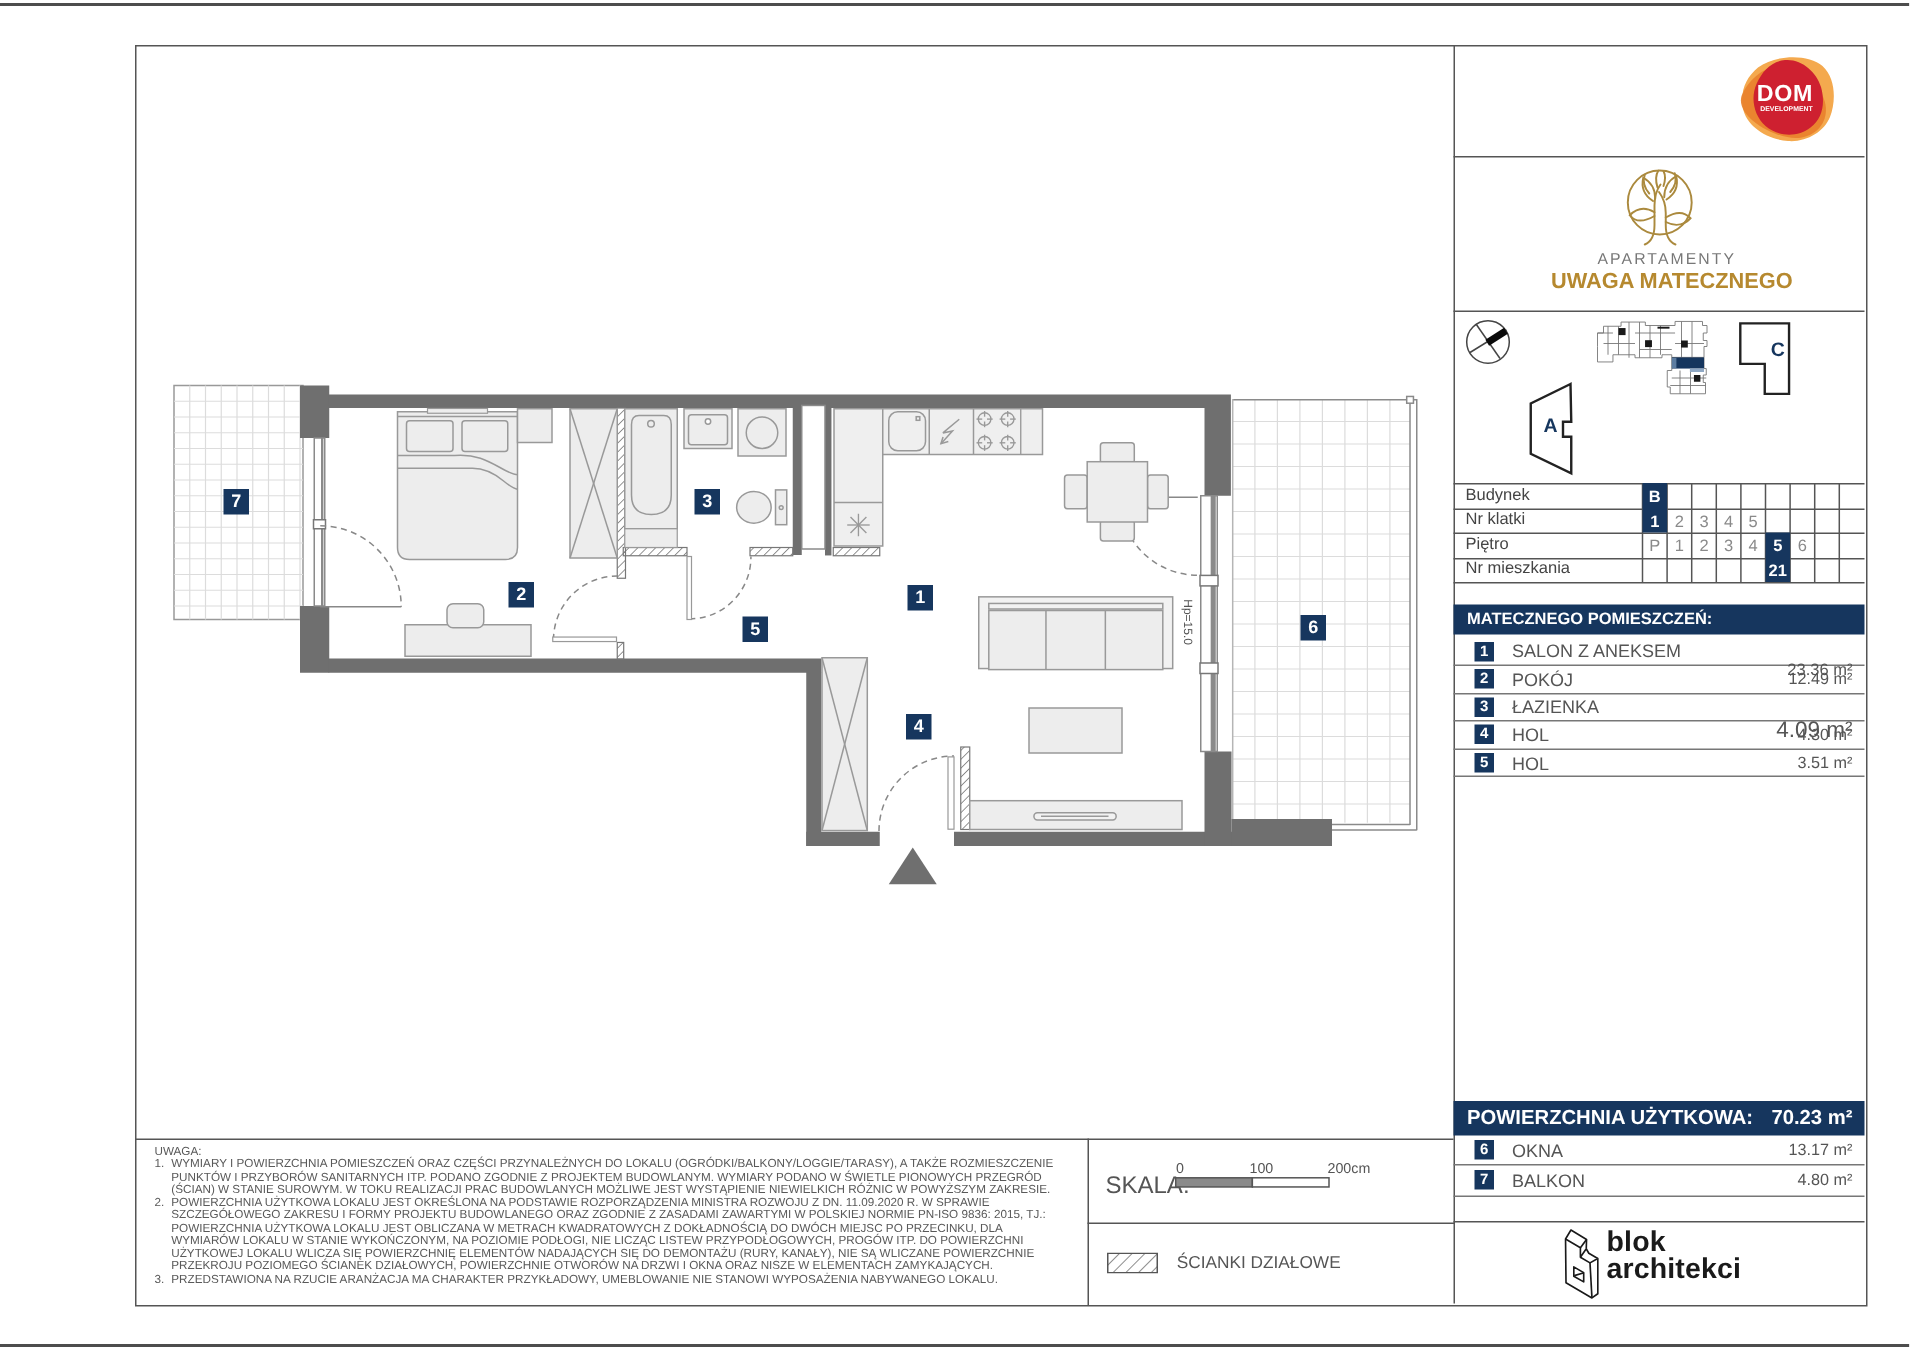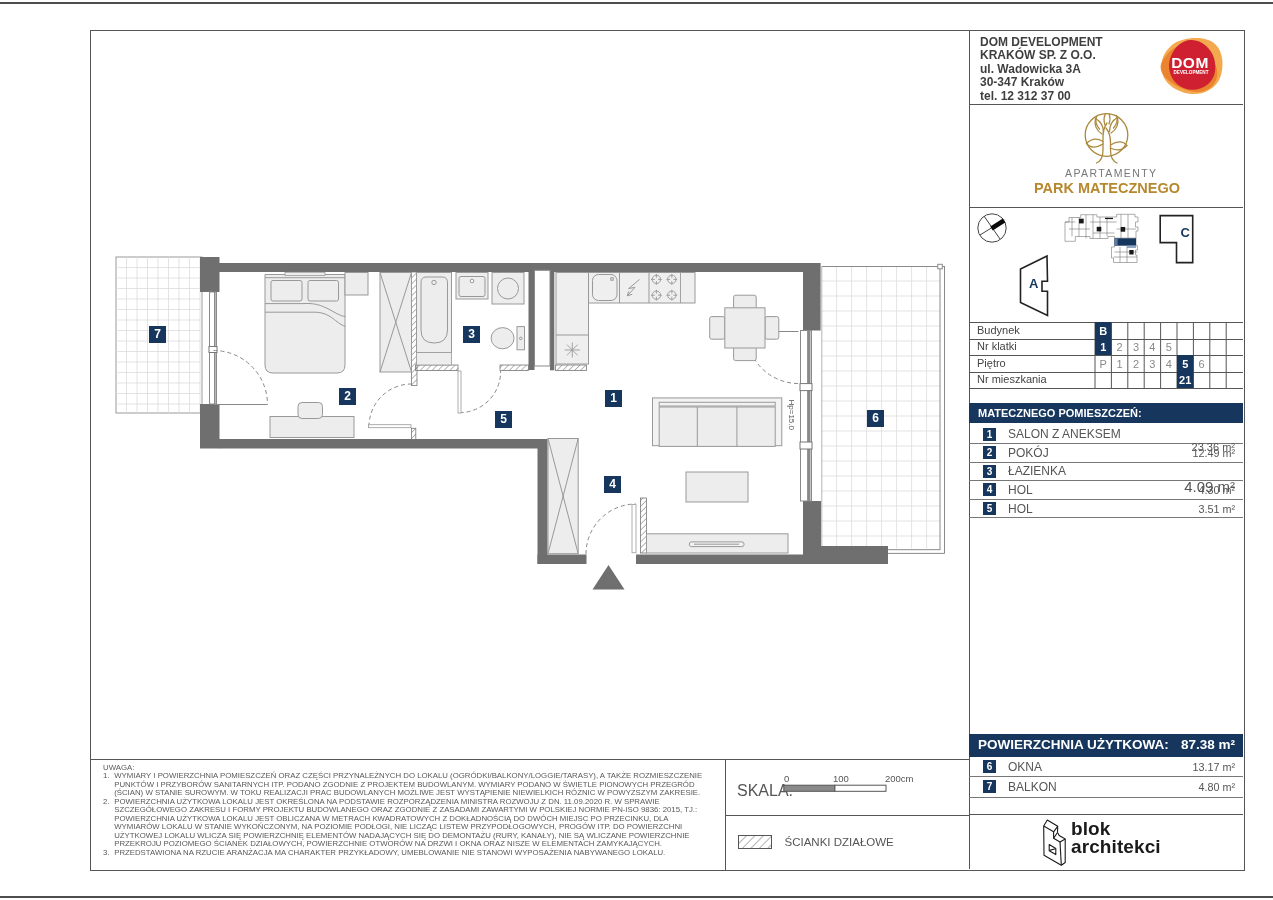--- a/index.html
+++ b/index.html
@@ -318,23 +318,20 @@
 <div class="planlabel" style="left:604px;top:476px;">4</div>
 
 <div class="planlabel" style="left:495px;top:411px;">5</div>
 
 <div class="planlabel" style="left:867px;top:410px;">6</div>
 
 <div class="planlabel" style="left:149px;top:326px;">7</div>
 
 <div class="abs" style="left:969px;top:30px;width:1px;height:839px;background:#555;"></div>
 
-<div class="abs" style="left:980px;top:36px;width:260px;font-size:12px;font-weight:bold;color:#3f3f3f;line-height:13.4px;">
-DOM DEVELOPMENT<br>KRAKÓW SP. Z O.O.<br>ul. Wadowicka 3A<br>30-347 Kraków<br>tel. 12 312 37 00
-</div>
 
 <svg class="abs" style="left:1156px;top:34px;" width="70" height="62" viewBox="0 0 70 62">
 <path d="M 16 11 C 28 2 50 2 59 10 C 68 18 68 34 64 44 C 60 54 48 61 36 60 C 22 59 8 50 6 38 C 4 26 8 18 16 11 Z" fill="#f4a94e"></path>
 <path d="M 5 30 C 9 20 20 9 33 10 C 46 11 59 24 61 36 C 63 48 54 58 41 58 C 27 58 1 44 5 30 Z" fill="#e8812d" opacity="0.92"></path>
 <path d="M 34 6 C 45 5 55 14 58 24 C 61 35 59 45 51 51 C 42 58 29 57 21 50 C 13 43 11 31 15 22 C 19 13 25 7 34 6 Z" fill="#ce2030"></path>
 <text x="34" y="33.5" text-anchor="middle" font-size="15.5" font-weight="bold" fill="#fff" font-family="Liberation Sans, sans-serif" letter-spacing="0.5">DOM</text>
 <text x="35" y="40" text-anchor="middle" font-size="4.6" font-weight="bold" fill="#fff" font-family="Liberation Sans, sans-serif">DEVELOPMENT</text>
 </svg>
 
 <div class="abs" style="left:969px;top:104px;width:274px;height:1px;background:#555;"></div>
@@ -350,21 +347,21 @@
 <path d="M 29 24 C 34.5 20.5 37 15 35.5 8.5 C 30 11.5 27.5 16.5 27.5 22.5"></path>
 <path d="M 23 16 C 21.5 11 21.5 8 23.5 4.8"></path>
 <path d="M 27 15 C 28.5 10.5 28.5 8 27 5"></path>
 <path d="M 17.5 20 C 14 16 13 12 14.5 7.5"></path>
 <path d="M 31.5 19 C 35 15 36 11 34.5 6.5"></path>
 </g>
 </svg>
 
 <div class="abs" style="left:1065px;top:167px;width:150px;font-size:10.5px;color:#777;letter-spacing:1.4px;">APARTAMENTY</div>
 
-<div class="abs" style="left:1034px;top:179.5px;width:210px;font-size:14.5px;font-weight:bold;color:#b6892f;letter-spacing:0px;">PARK MATECZNEGO</div>
+<div class="abs" style="left:1034px;top:179.5px;width:210px;font-size:14.5px;font-weight:bold;color:#b6892f;letter-spacing:0px;">UWAGA MATECZNEGO</div>
 
 <div class="abs" style="left:969px;top:207px;width:274px;height:1px;background:#555;"></div>
 
 <svg class="abs" style="left:964px;top:200px;" width="60" height="60" viewBox="0 0 60 60">
 <circle cx="28" cy="28" r="14.2" fill="none" stroke="#444" stroke-width="1"></circle>
 <line x1="20" y1="16" x2="36" y2="39" stroke="#444" stroke-width="1"></line>
 <line x1="16" y1="35" x2="40.3" y2="20" stroke="#444" stroke-width="1"></line>
 <line x1="27.5" y1="28.5" x2="40" y2="20.5" stroke="#0a0a0a" stroke-width="4.6"></line>
 </svg>
 
@@ -483,21 +480,21 @@
         <span style="position:absolute;right:8px;top:3px;font-size:10.8px;">4.30 m²</span>
   </div>
   <div style="position:relative;height:17.6px;border-bottom:1px solid #777;">
     <span class="chip" style="left:14px;top:2.2px;">5</span>
         <span style="position:absolute;left:39px;top:1.8px;">HOL</span>
         <span style="position:absolute;right:8px;top:3px;font-size:10.8px;">3.51 m²</span>
   </div>
 </div>
 
 <div class="abs navy" style="left:969px;top:734px;width:274px;height:22.5px;font-size:13.5px;font-weight:bold;line-height:22.5px;">
-<span style="margin-left:9px;">POWIERZCHNIA UŻYTKOWA:</span><span style="position:absolute;right:8px;">87.38 m²</span>
+<span style="margin-left:9px;">POWIERZCHNIA UŻYTKOWA:</span><span style="position:absolute;right:8px;">70.23 m²</span>
 </div>
 
 <div class="abs" style="left:969px;top:756.5px;width:274px;font-size:12px;color:#555;">
   <div style="position:relative;height:19.5px;border-bottom:1px solid #777;">
     <span class="chip" style="left:14px;top:3px;">6</span>
         <span style="position:absolute;left:39px;top:3px;">OKNA</span>
         <span style="position:absolute;right:8px;top:4px;font-size:10.8px;">13.17 m²</span>
   </div>
   <div style="position:relative;height:19.5px;border-bottom:1px solid #777;">
     <span class="chip" style="left:14px;top:3px;">7</span>

